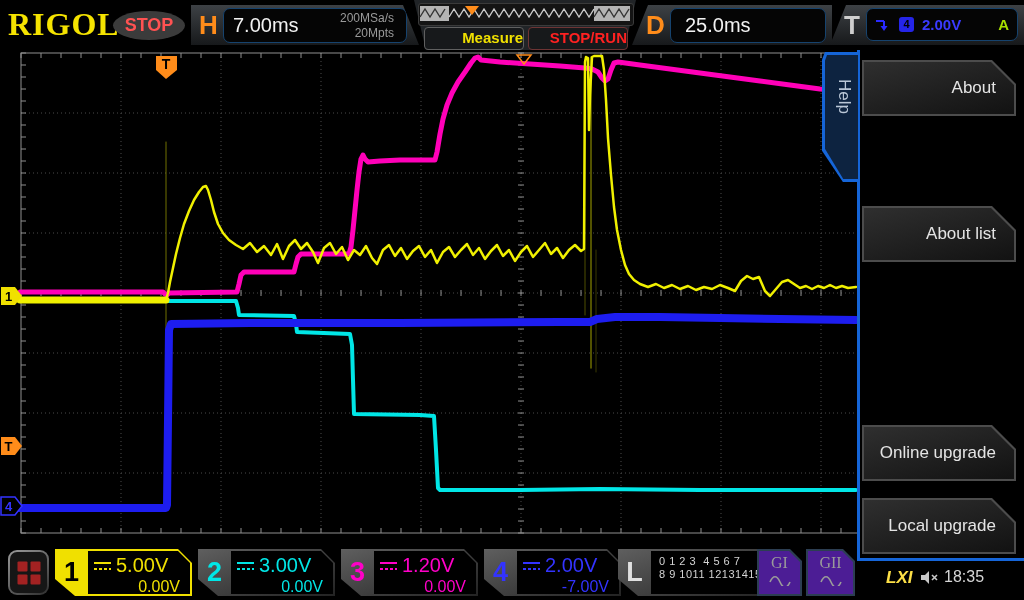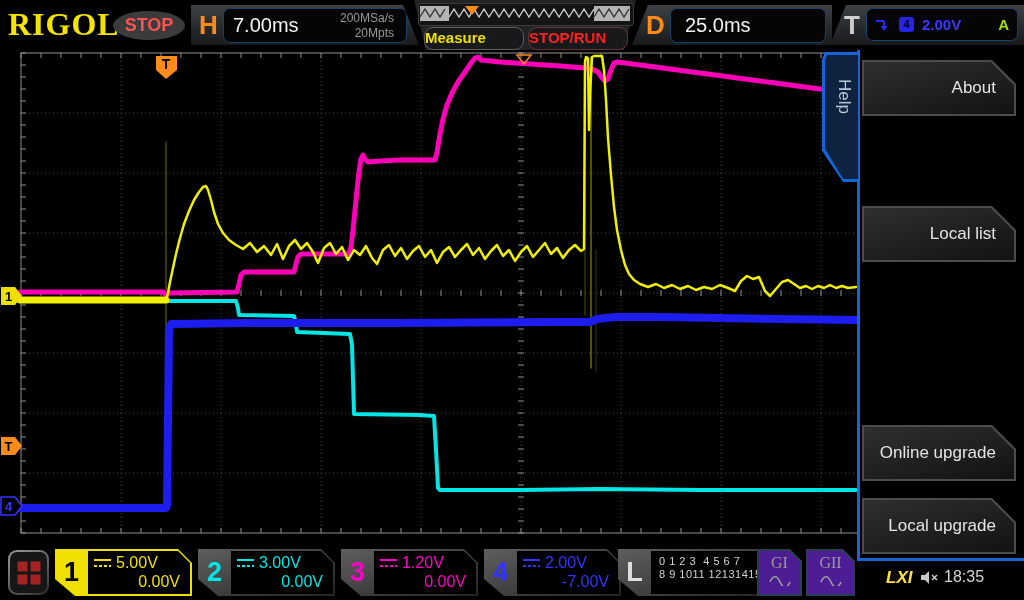--- a/index.html
+++ b/index.html
@@ -25,21 +25,21 @@
   #h-timebase{color:#f2f2f2;font-size:20px;margin-left:9px;flex:1;}
   #h-rates{color:#9a9a9a;font-size:12px;text-align:right;line-height:1.2;margin-right:12px;}
   #d-value{color:#f2f2f2;font-size:20px;margin-left:14px;text-align:right;}
   #t-badge{width:15px;height:15px;background:#2525e8;border-radius:3px;color:#000;font-weight:bold;
            font-size:11px;text-align:center;line-height:15px;}
   #t-level{color:#3a3aff;font-weight:bold;font-size:15px;}
   #t-mode{color:#a8e000;font-weight:bold;font-size:15px;margin-left:auto;}
   #mid-backdrop{left:414px;top:0;width:222px;height:50px;background:#212427;
                 clip-path:polygon(0 0,100% 0,calc(100% - 12px) 100%,12px 100%);}
   #record-bar{left:418px;top:3px;width:214px;height:21px;background:#141414;border:1px solid #3a3a3a;border-radius:3px;}
-  .tbtn{top:27px;width:98px;height:21px;background:#17191b;border-radius:9px;text-align:left;
+  .tbtn{top:27px;width:98px;height:21px;background:#17191b;border-radius:4px;text-align:right;
         line-height:20px;font-weight:bold;font-size:15px;}
   #measure-btn{left:424px;border:1px solid #606060;color:#f0e000;}
   #stoprun-btn{left:528px;border:1px solid #6e3434;color:#ff2121;}
 
   
   #scope-svg{left:0;top:0;}
 
   
   #help-tab-outer{left:822px;top:52px;width:36px;height:130px;background:#1565d8;
       clip-path:polygon(8% 0,100% 0,100% 100%,58% 100%,0 76%,0 6%);}
@@ -67,21 +67,21 @@
   .chblk{top:549px;width:137px;height:47px;}
   .ch-outer{position:absolute;inset:0;background:linear-gradient(160deg,#5f5f5f,#232323);
       clip-path:polygon(0 0,calc(100% - 14px) 0,100% 14px,100% 100%,20px 100%,0 calc(100% - 17px));}
   .chblk.sel .ch-outer{background:var(--c);}
   .ch-num{position:absolute;left:0;top:0;width:33px;height:47px;text-align:center;line-height:46px;
       font-weight:bold;font-size:27px;color:var(--c);}
   .chblk.sel .ch-num{color:#000;}
   .ch-box{position:absolute;left:33px;top:2px;right:2px;bottom:2px;background:#000;
       clip-path:polygon(0 0,calc(100% - 12px) 0,100% 12px,100% 100%,0 100%);
       color:var(--c);padding:3px 8px 0 6px;box-sizing:border-box;}
-  .ch-row1{display:flex;align-items:center;gap:5px;font-size:16px;}
+  .ch-row1{display:flex;align-items:center;gap:5px;font-size:20px;}
   .ch-row2{text-align:right;font-size:16px;margin-top:1px;padding-right:2px;}
   .dc-icon{width:17px;height:10px;
       background:linear-gradient(var(--c),var(--c)) 0 1px/17px 2px no-repeat,
                  repeating-linear-gradient(90deg,var(--c) 0 3px,transparent 3px 5px) 0 7px/17px 2px no-repeat;}
   #l-block{left:618px;width:154px;}
   #l-block .ch-box{padding:4px 4px 0 8px;color:#d4d4d4;}
   .lrow{white-space:pre;font-size:11px;line-height:13px;letter-spacing:0.5px;}
   .genbtn{top:549px;height:47px;background:#2c3e52;
       clip-path:polygon(0 0,calc(100% - 12px) 0,100% 12px,100% 100%,0 100%);}
   #gi-btn{left:757px;width:45px;} #gii-btn{left:806px;width:49px;}
@@ -189,21 +189,21 @@
   <div class="abs" id="menu-panel"></div>
   <div class="abs" id="help-tab-outer">
     <div id="help-tab-inner">
       <div id="help-tab-label">Help</div>
     </div>
   </div>
   <div class="abs mbtn" style="left:862px;top:60px;">
     <div class="inner">About</div>
     </div>
   <div class="abs mbtn" style="left:862px;top:206px;">
-    <div class="inner">Local list</div>
+    <div class="inner">About list</div>
     </div>
   <div class="abs mbtn" style="left:862px;top:425px;">
     <div class="inner">Online upgrade</div>
     </div>
   <div class="abs mbtn" style="left:862px;top:498px;">
     <div class="inner">Local upgrade</div>
     </div>
 
   <div class="abs" id="menu-grid-btn">
     <div class="inner">

